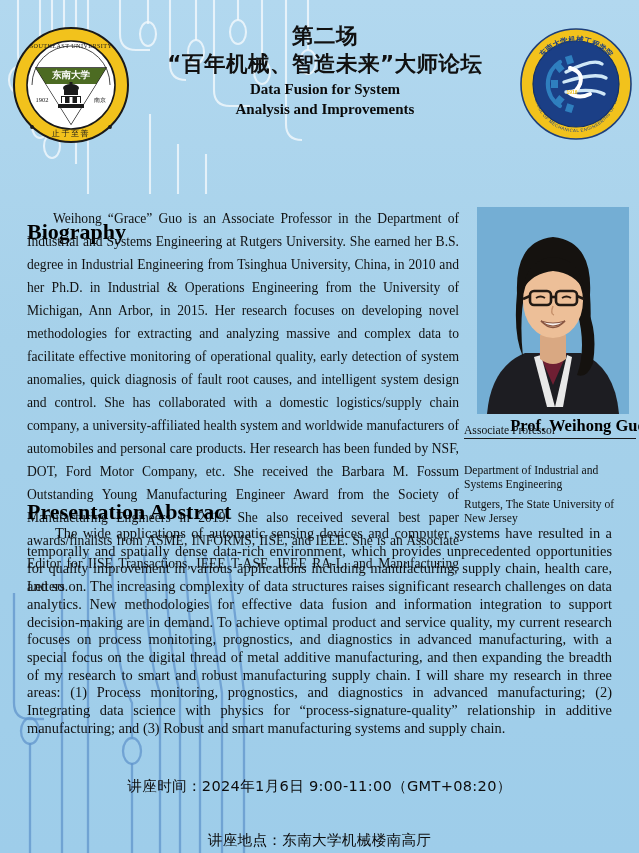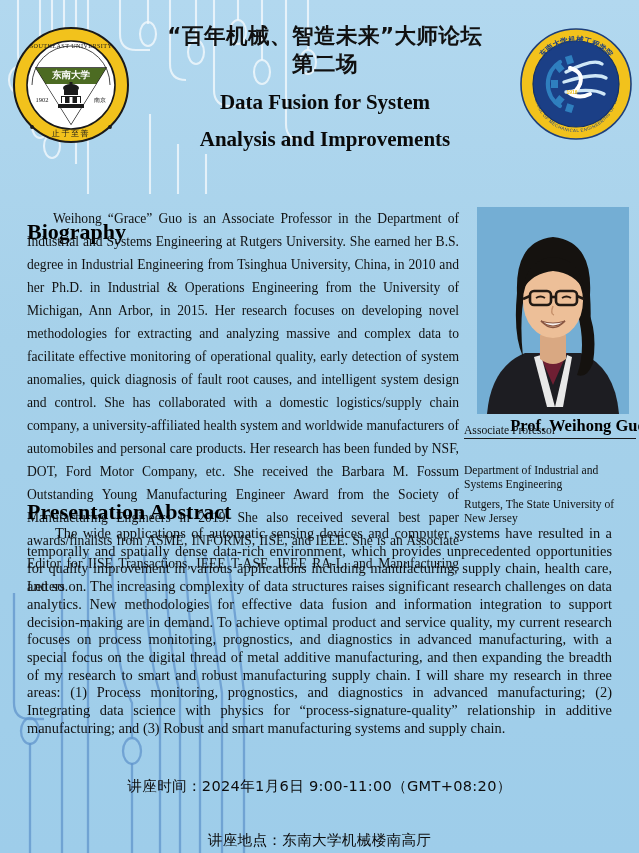--- a/index.html
+++ b/index.html
@@ -25,21 +25,21 @@
   .logo-seu{position:absolute;left:12px;top:26px;width:118px;height:118px;}
   .logo-smee{position:absolute;left:520px;top:28px;width:112px;height:112px;}
   .title-block{position:absolute;left:140px;top:22px;width:370px;text-align:center;}
   .cn-title{
     font-family:"DejaVu Sans", sans-serif;
     font-weight:bold;font-size:21.5px;line-height:1.32;
     color:#111;letter-spacing:.5px;
   }
   .en-title{
     font-family:"Liberation Serif", serif;
-    font-weight:bold;font-size:21px;line-height:1.35;margin-top:9px;color:#0a0a0a;
+    font-weight:bold;font-size:15px;line-height:1.35;color:#0a0a0a;
   }
   
   .sec-head{
     position:absolute;
     font-family:"Liberation Serif", serif;
     font-weight:bold;font-size:22px;color:#000;
   }
   #bio-head{left:27px;top:179px;margin-top:40px;}
   #abs-head{left:27px;top:499px;}
   .bodytext{
@@ -200,22 +200,22 @@
       <g fill="none" stroke="#cfe7f7" stroke-width="3.4" stroke-linecap="round">
         <path d="M46,44 Q74,30 82,36"></path>
         <path d="M44,54 Q76,44 86,50"></path>
         <path d="M46,64 Q74,60 84,66"></path>
       </g>
       <path d="M50,40 Q64,44 60,56 Q56,66 48,64 Q58,72 70,66" fill="none" stroke="#ffffff" stroke-width="4" stroke-linecap="round"></path>
       <text x="52" y="66" text-anchor="middle" font-family="'Liberation Sans',sans-serif" font-size="5" fill="#f2c21c" font-weight="bold">1916</text>
     </svg>
 
     <div class="title-block">
+      <div class="cn-title">第二场</div>
       <div class="cn-title">“百年机械、智造未来”大师论坛</div>
-      <div class="cn-title">第二场</div>
       <div class="en-title">Data Fusion for System</div>
       <div class="en-title">Analysis and Improvements</div>
     </div>
   </div>
 
   <div class="sec-head" id="bio-head">Biography</div>
   <div class="bodytext" id="bio-text"><span class="indent"></span><span>Weihong “Grace” Guo is an Associate Professor in the Department of Industrial and Systems Engineering at Rutgers University. She earned her B.S. degree in Industrial Engineering from Tsinghua University, China, in 2010 and her Ph.D. in Industrial &amp; Operations Engineering from the University of Michigan, Ann Arbor, in 2015. Her research focuses on developing novel methodologies for extracting and analyzing massive and complex data to facilitate effective monitoring of operational quality, early detection of system anomalies, quick diagnosis of fault root causes, and intelligent system design and control. She has collaborated with a domestic logistics/supply chain company, a university-affiliated health system and worldwide manufacturers of automobiles and personal care products. Her research has been funded by NSF, DOT, Ford Motor Company, etc. She received the Barbara M. Fossum Outstanding Young Manufacturing Engineer Award from the Society of Manufacturing Engineers in 2019. She also received several best paper awards/finalists from ASME, INFORMS, IISE, and IEEE. She is an Associate Editor for IISE Transactions, IEEE T-ASE, IEEE RA-L, and Manufacturing Letters.</span></div>
 
   <div class="photo">
     <svg width="152" height="207" viewBox="0 0 152 207" xmlns="http://www.w3.org/2000/svg">

